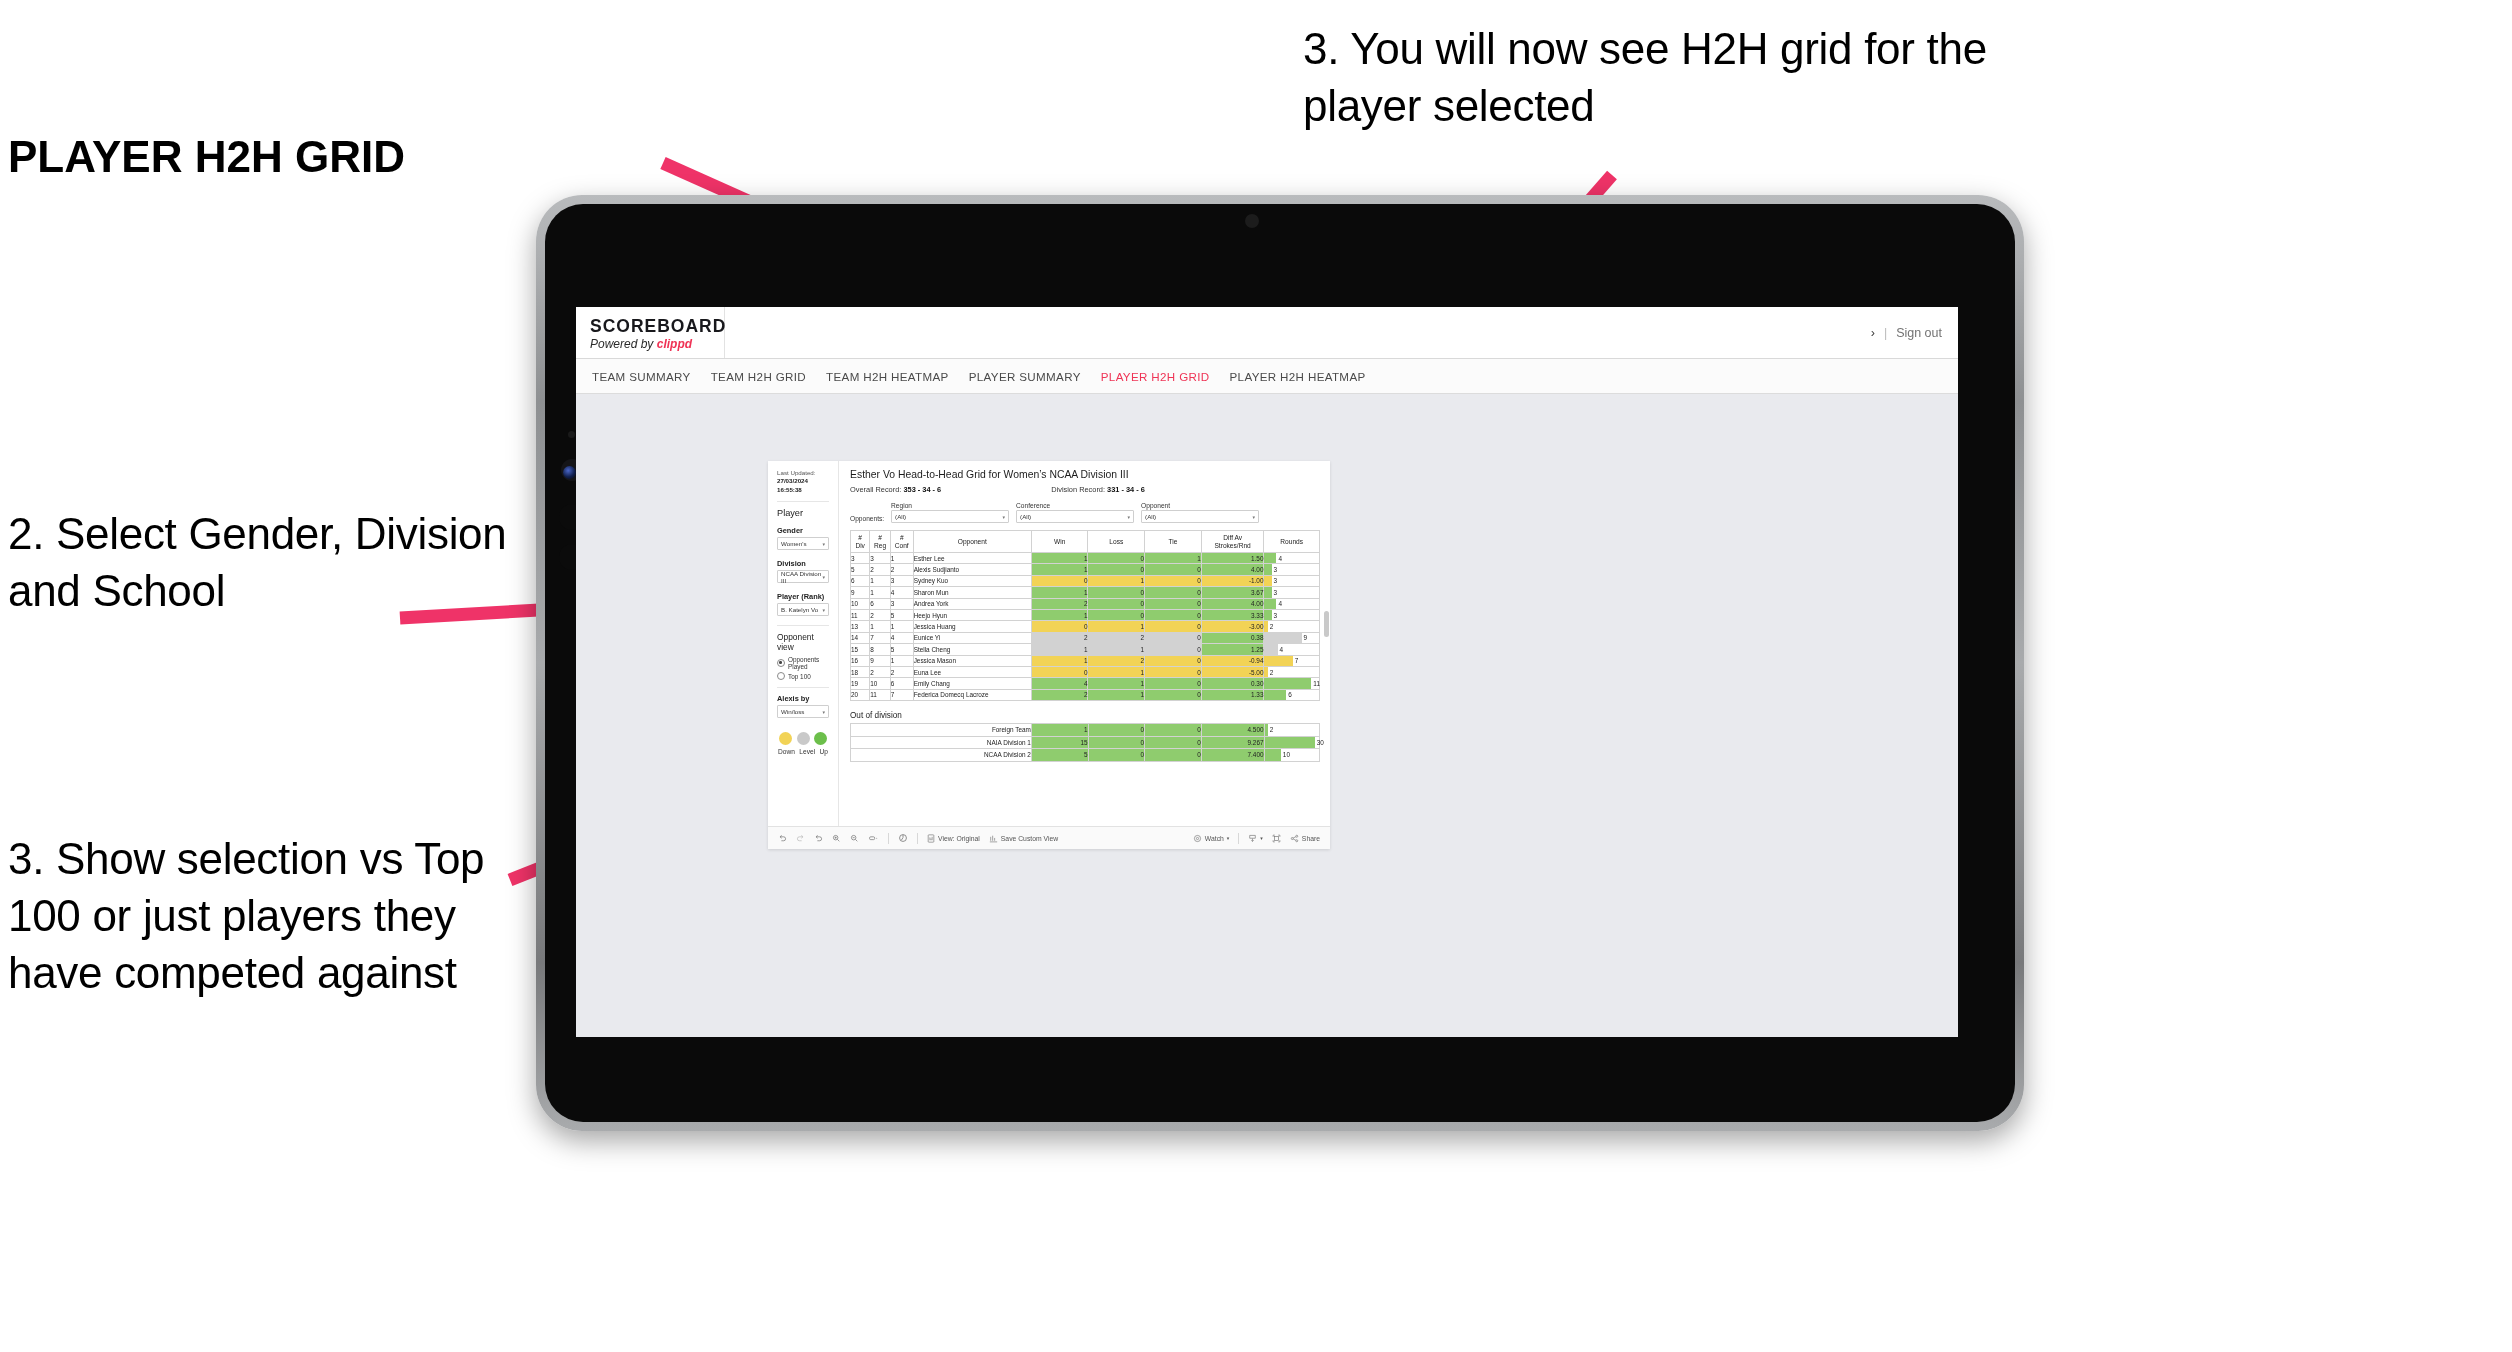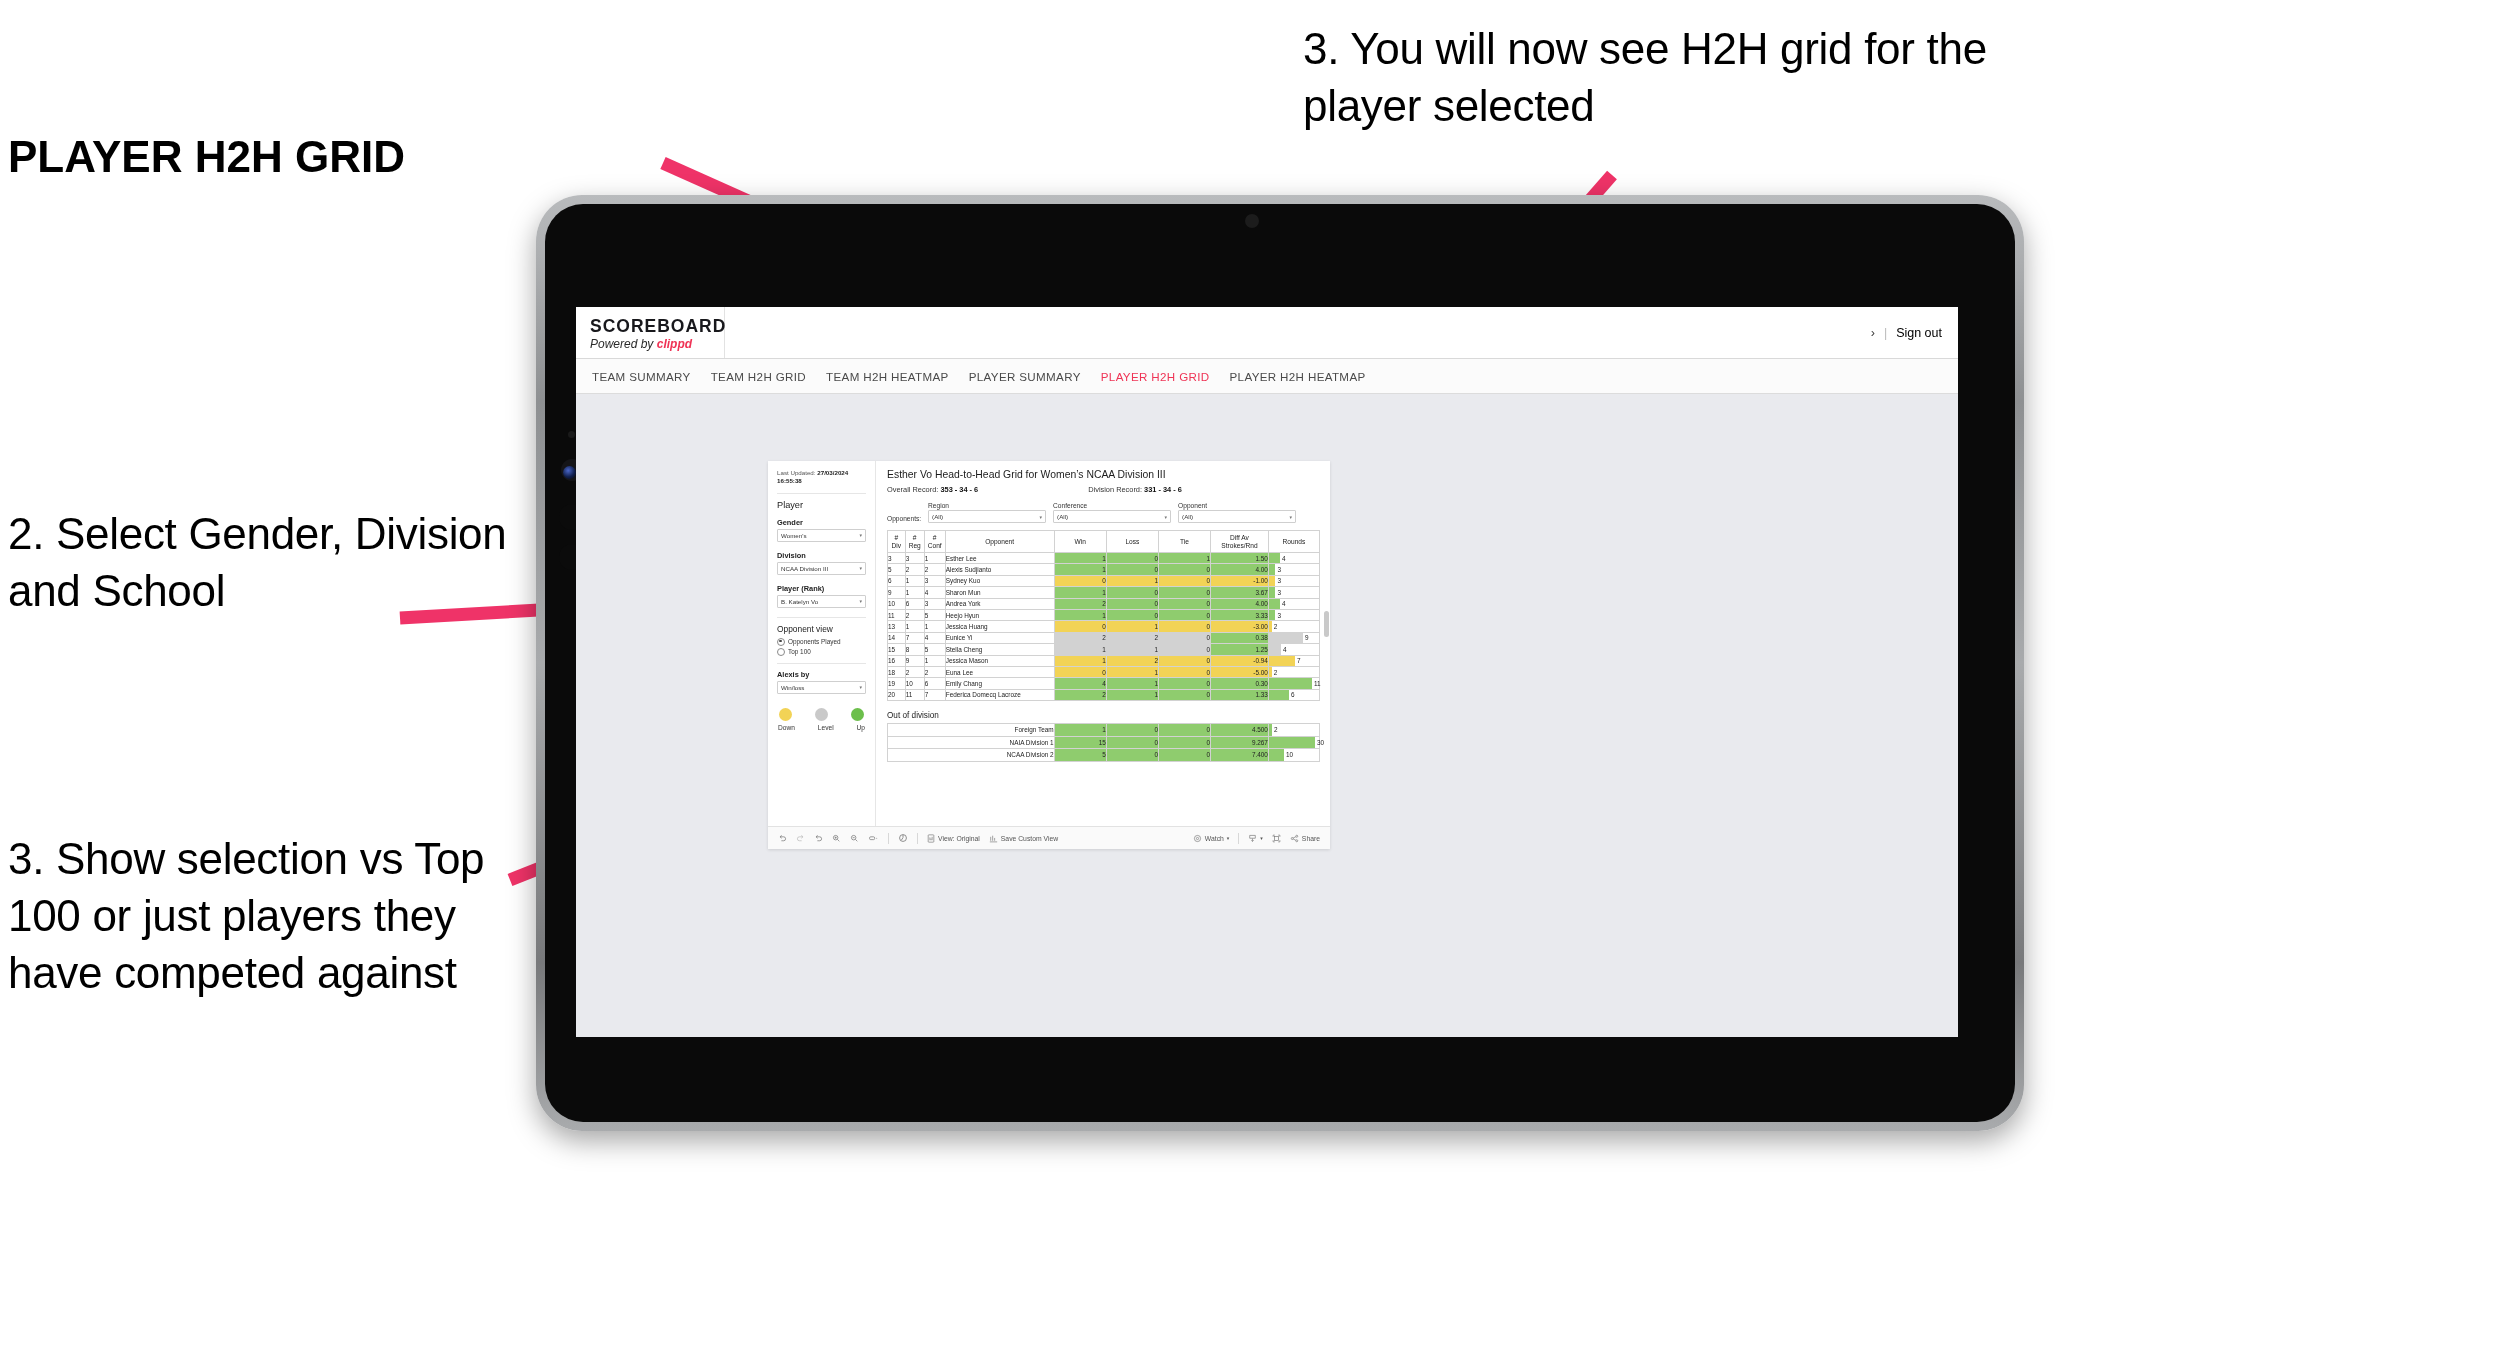--- a/index.html
+++ b/index.html
@@ -81,21 +81,21 @@
 
   
   #viz{
     position:absolute;left:192px;top:67px;width:562px;height:388px;
     background:#ffffff;box-shadow:0 1px 3px rgba(0,0,0,.12);
     display:flex;flex-direction:column;
   }
   #viz-body{flex:1;display:flex;overflow:hidden;}
 
   
-  #viz-side{width:108px;border-right:1px solid #e6e6e6;padding:8px 9px 0 9px;box-sizing:border-box;font-size:6.4px;color:#333;}
+  #viz-side{width:71px;border-right:1px solid #e6e6e6;padding:8px 9px 0 9px;box-sizing:border-box;font-size:6.4px;color:#333;}
   .updated{font-size:6.2px;color:#555;line-height:1.35;}
   .updated b{color:#222;font-weight:700;}
   .side-rule{border-top:1px solid #e6e6e6;margin:7px 0 6px 0;}
   .side-h{font-size:9.2px;color:#222;margin:2px 0 8px 0;}
   .fld{margin-bottom:9px;}
   .fld-label{font-size:7.4px;color:#222;font-weight:700;margin-bottom:2px;}
   .dd{
     height:11px;border:1px solid #cfcfcf;background:#fff;border-radius:1px;
     display:flex;align-items:center;padding:0 3px;font-size:6.2px;color:#333;
   }
@@ -195,21 +195,21 @@
     <div id="tablet-screen">
 
       <div class="appbar">
         <div class="brand">
           <div class="brand-main">SCOREBOARD</div>
           <div class="brand-sub"><span>Powered by </span><b>clippd</b></div>
         </div>
         <div class="appbar-right">
           <span>›</span>
           <span class="sep">|</span>
-          <a href="#" style="color:#000000;text-decoration:none;">Sign out</a>
+          <a href="#" style="color:#737373;text-decoration:none;">Sign out</a>
         </div>
       </div>
 
       <div class="subnav">
         <a href="#">TEAM SUMMARY</a>
         <a href="#">TEAM H2H GRID</a>
         <a href="#">TEAM H2H HEATMAP</a>
         <a href="#">PLAYER SUMMARY</a>
         <a href="#" class="active">PLAYER H2H GRID</a>
         <a href="#">PLAYER H2H HEATMAP</a>

